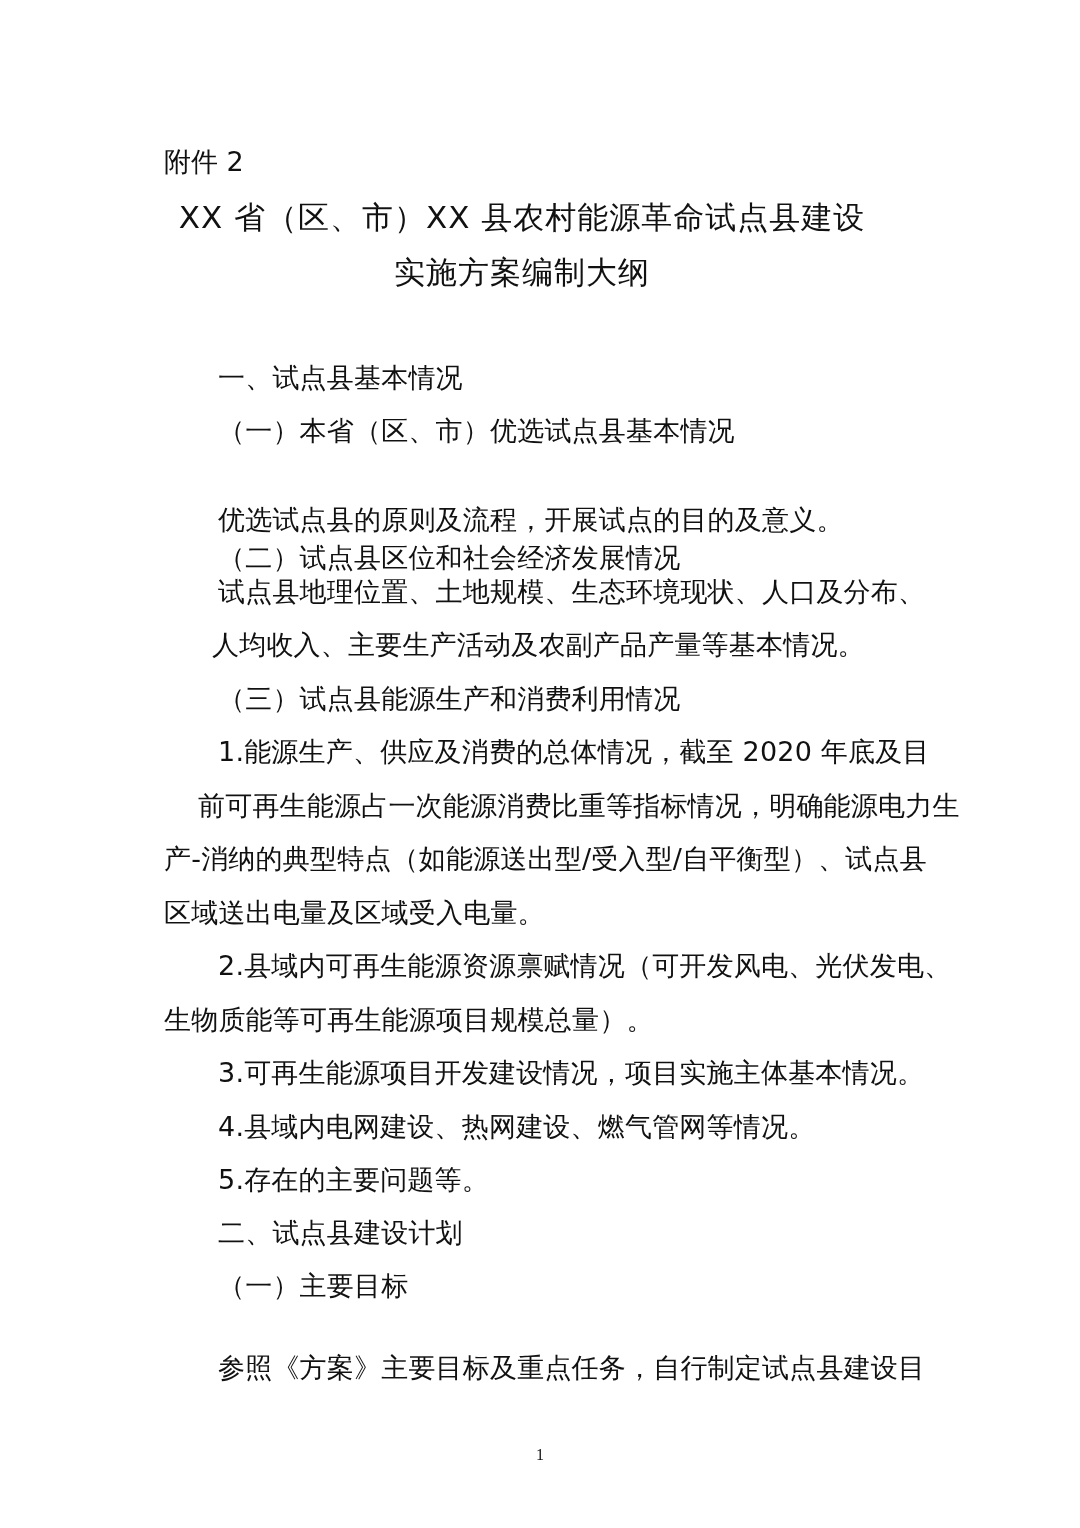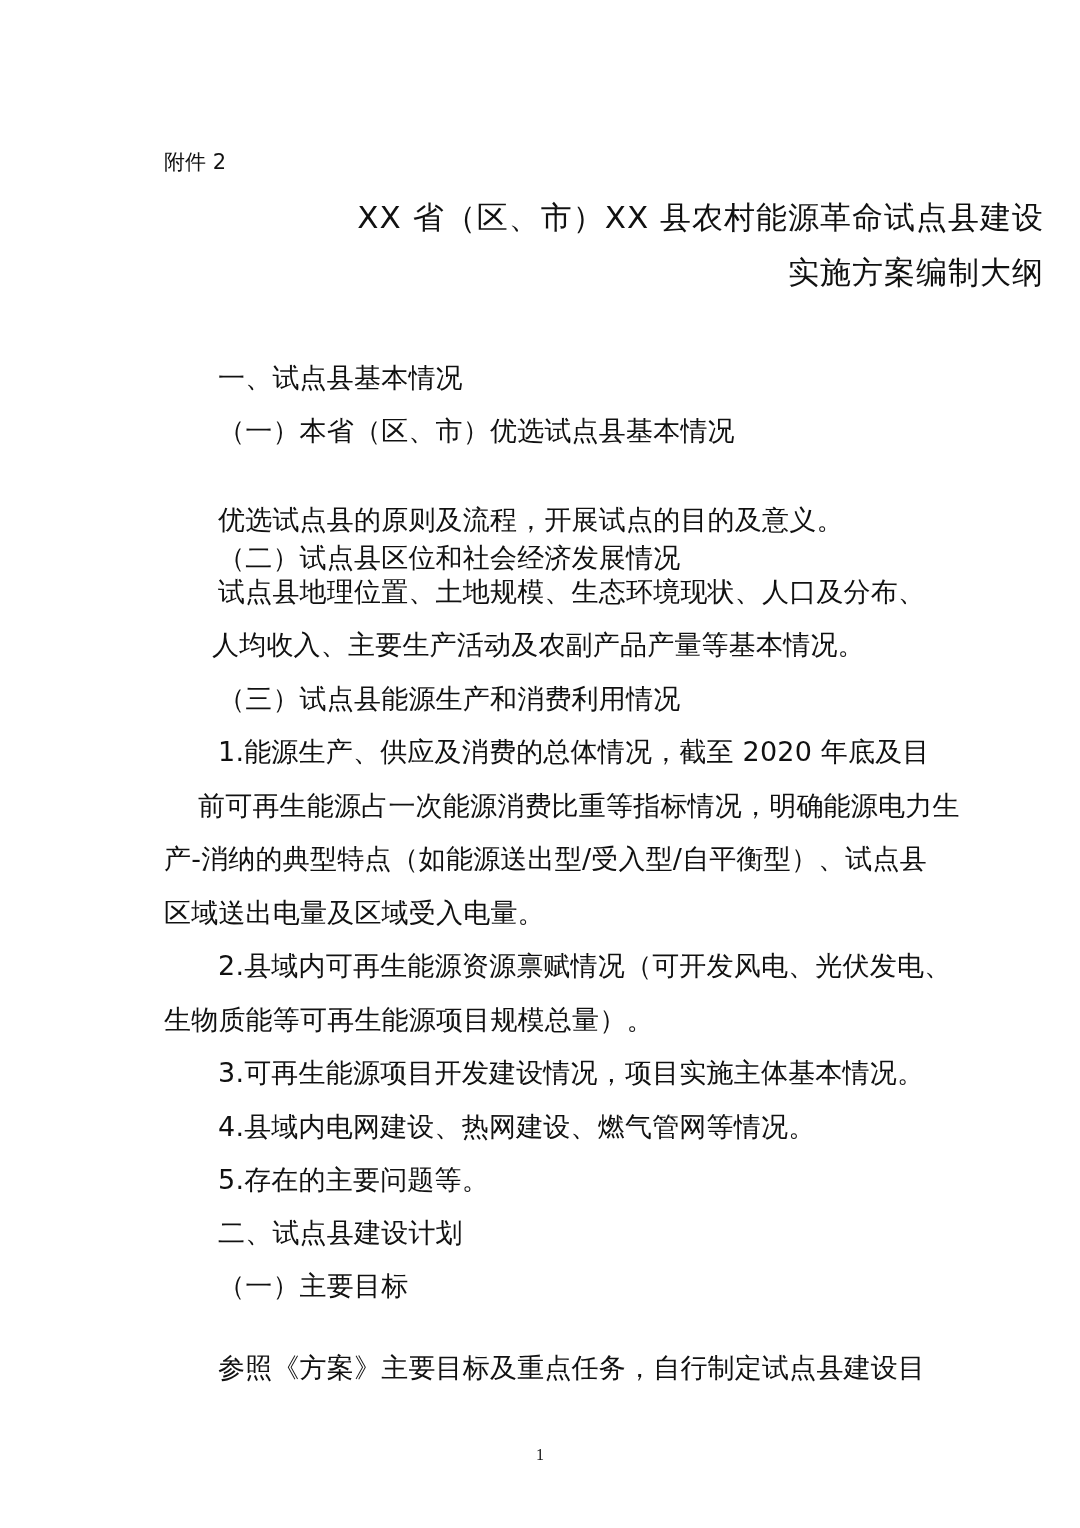--- a/index.html
+++ b/index.html
@@ -2,22 +2,22 @@
 <html><head>
 <meta charset="utf-8">
 <style>
   html, body { margin: 0; padding: 0; background: #ffffff; }
   body { width: 1080px; height: 1528px; position: relative; overflow: hidden;
          font-family: "DejaVu Sans", "Liberation Sans", sans-serif; color: #111; }
   .page { position: absolute; left: 0; top: 0; width: 1080px; height: 1528px; background: #fff; }
   .line { position: absolute; left: 164px; width: 760px; font-size: 27px; line-height: 40px;
           white-space: nowrap; letter-spacing: 0.2px; }
   .indent { left: 218px; }
-  .attach { position: absolute; left: 164px; top: 142px; font-size: 21px; line-height: 40px; }
-  .title { position: absolute; left: 0; width: 1044px; text-align: right; font-size: 31px; line-height: 44px; letter-spacing: 1px; }
+  .attach { position: absolute; left: 164px; top: 142px; font-size: 27px; line-height: 40px; }
+  .title { position: absolute; left: 0; width: 1044px; text-align: center; font-size: 31px; line-height: 44px; letter-spacing: 1px; }
   .pagenum { position: absolute; left: 0; width: 1080px; top: 1446px; text-align: center;
              font-family: "Liberation Serif", serif; font-size: 16px; }
 </style>
 </head>
 <body>
 
 <div class="page">
   <div class="attach">附件 2</div>
   <div class="title" style="top:195px;">XX 省（区、市）XX 县农村能源革命试点县建设</div>
   <div class="title" style="top:250px;">实施方案编制大纲</div>

